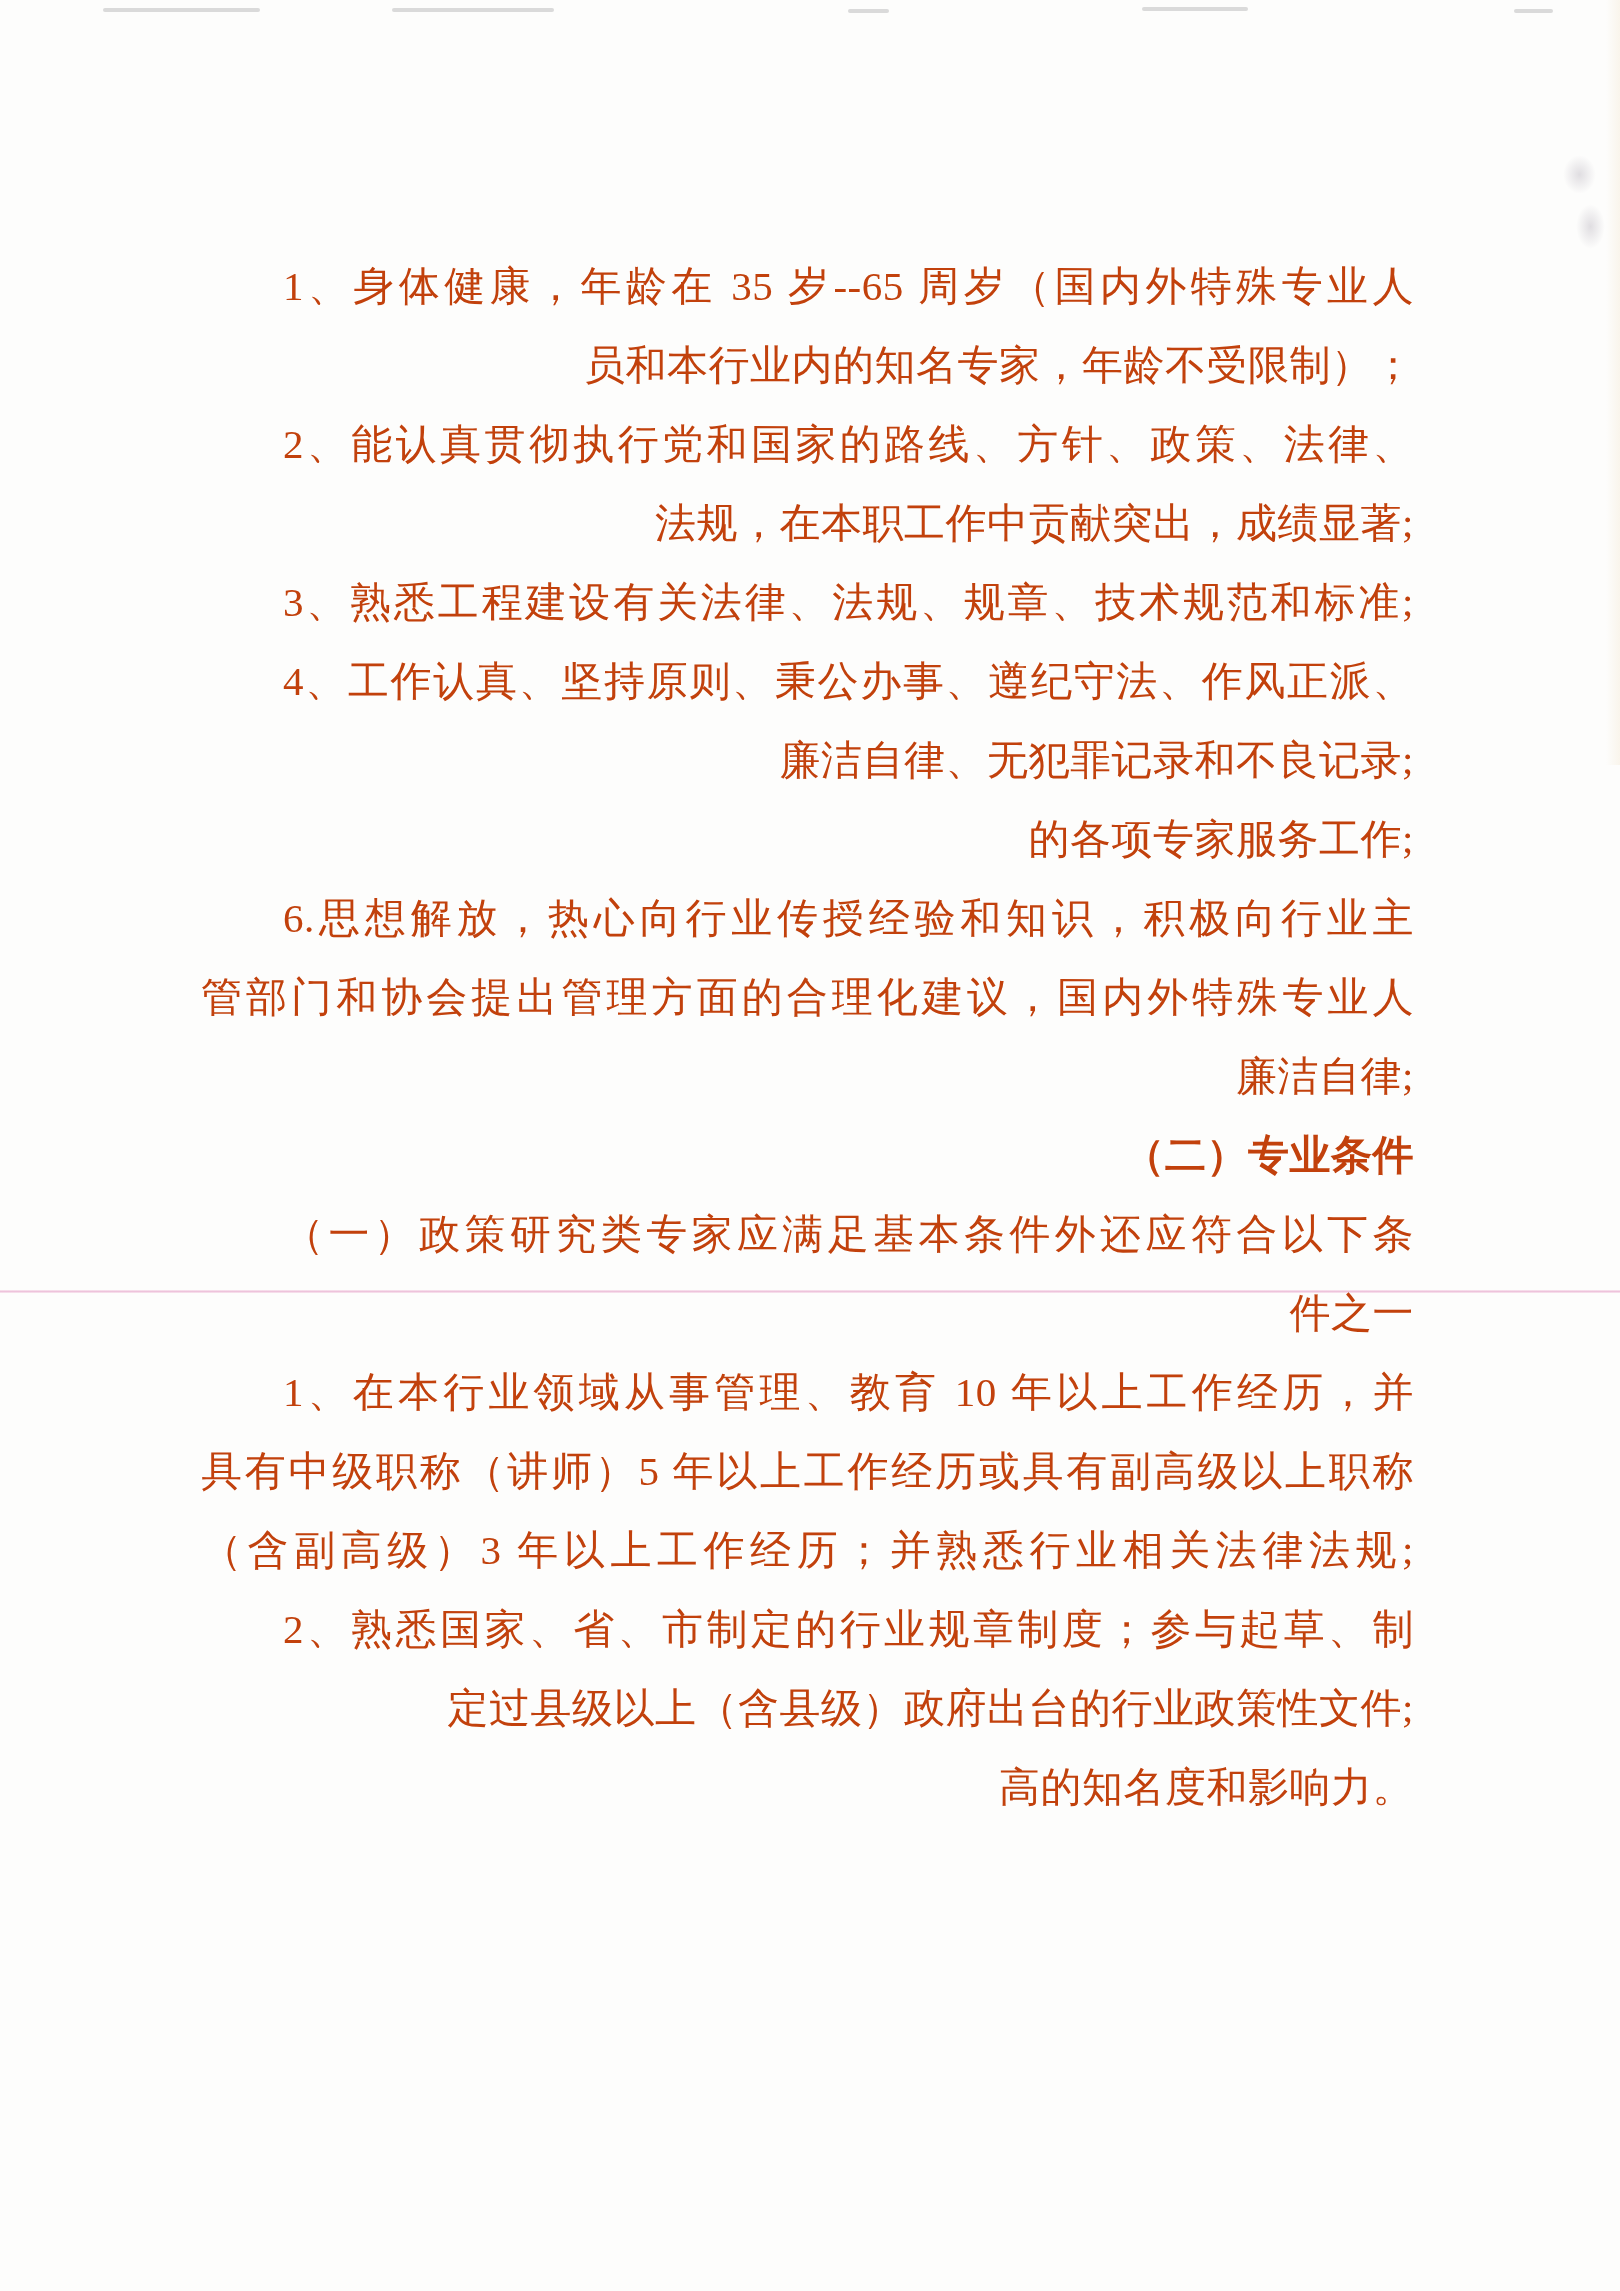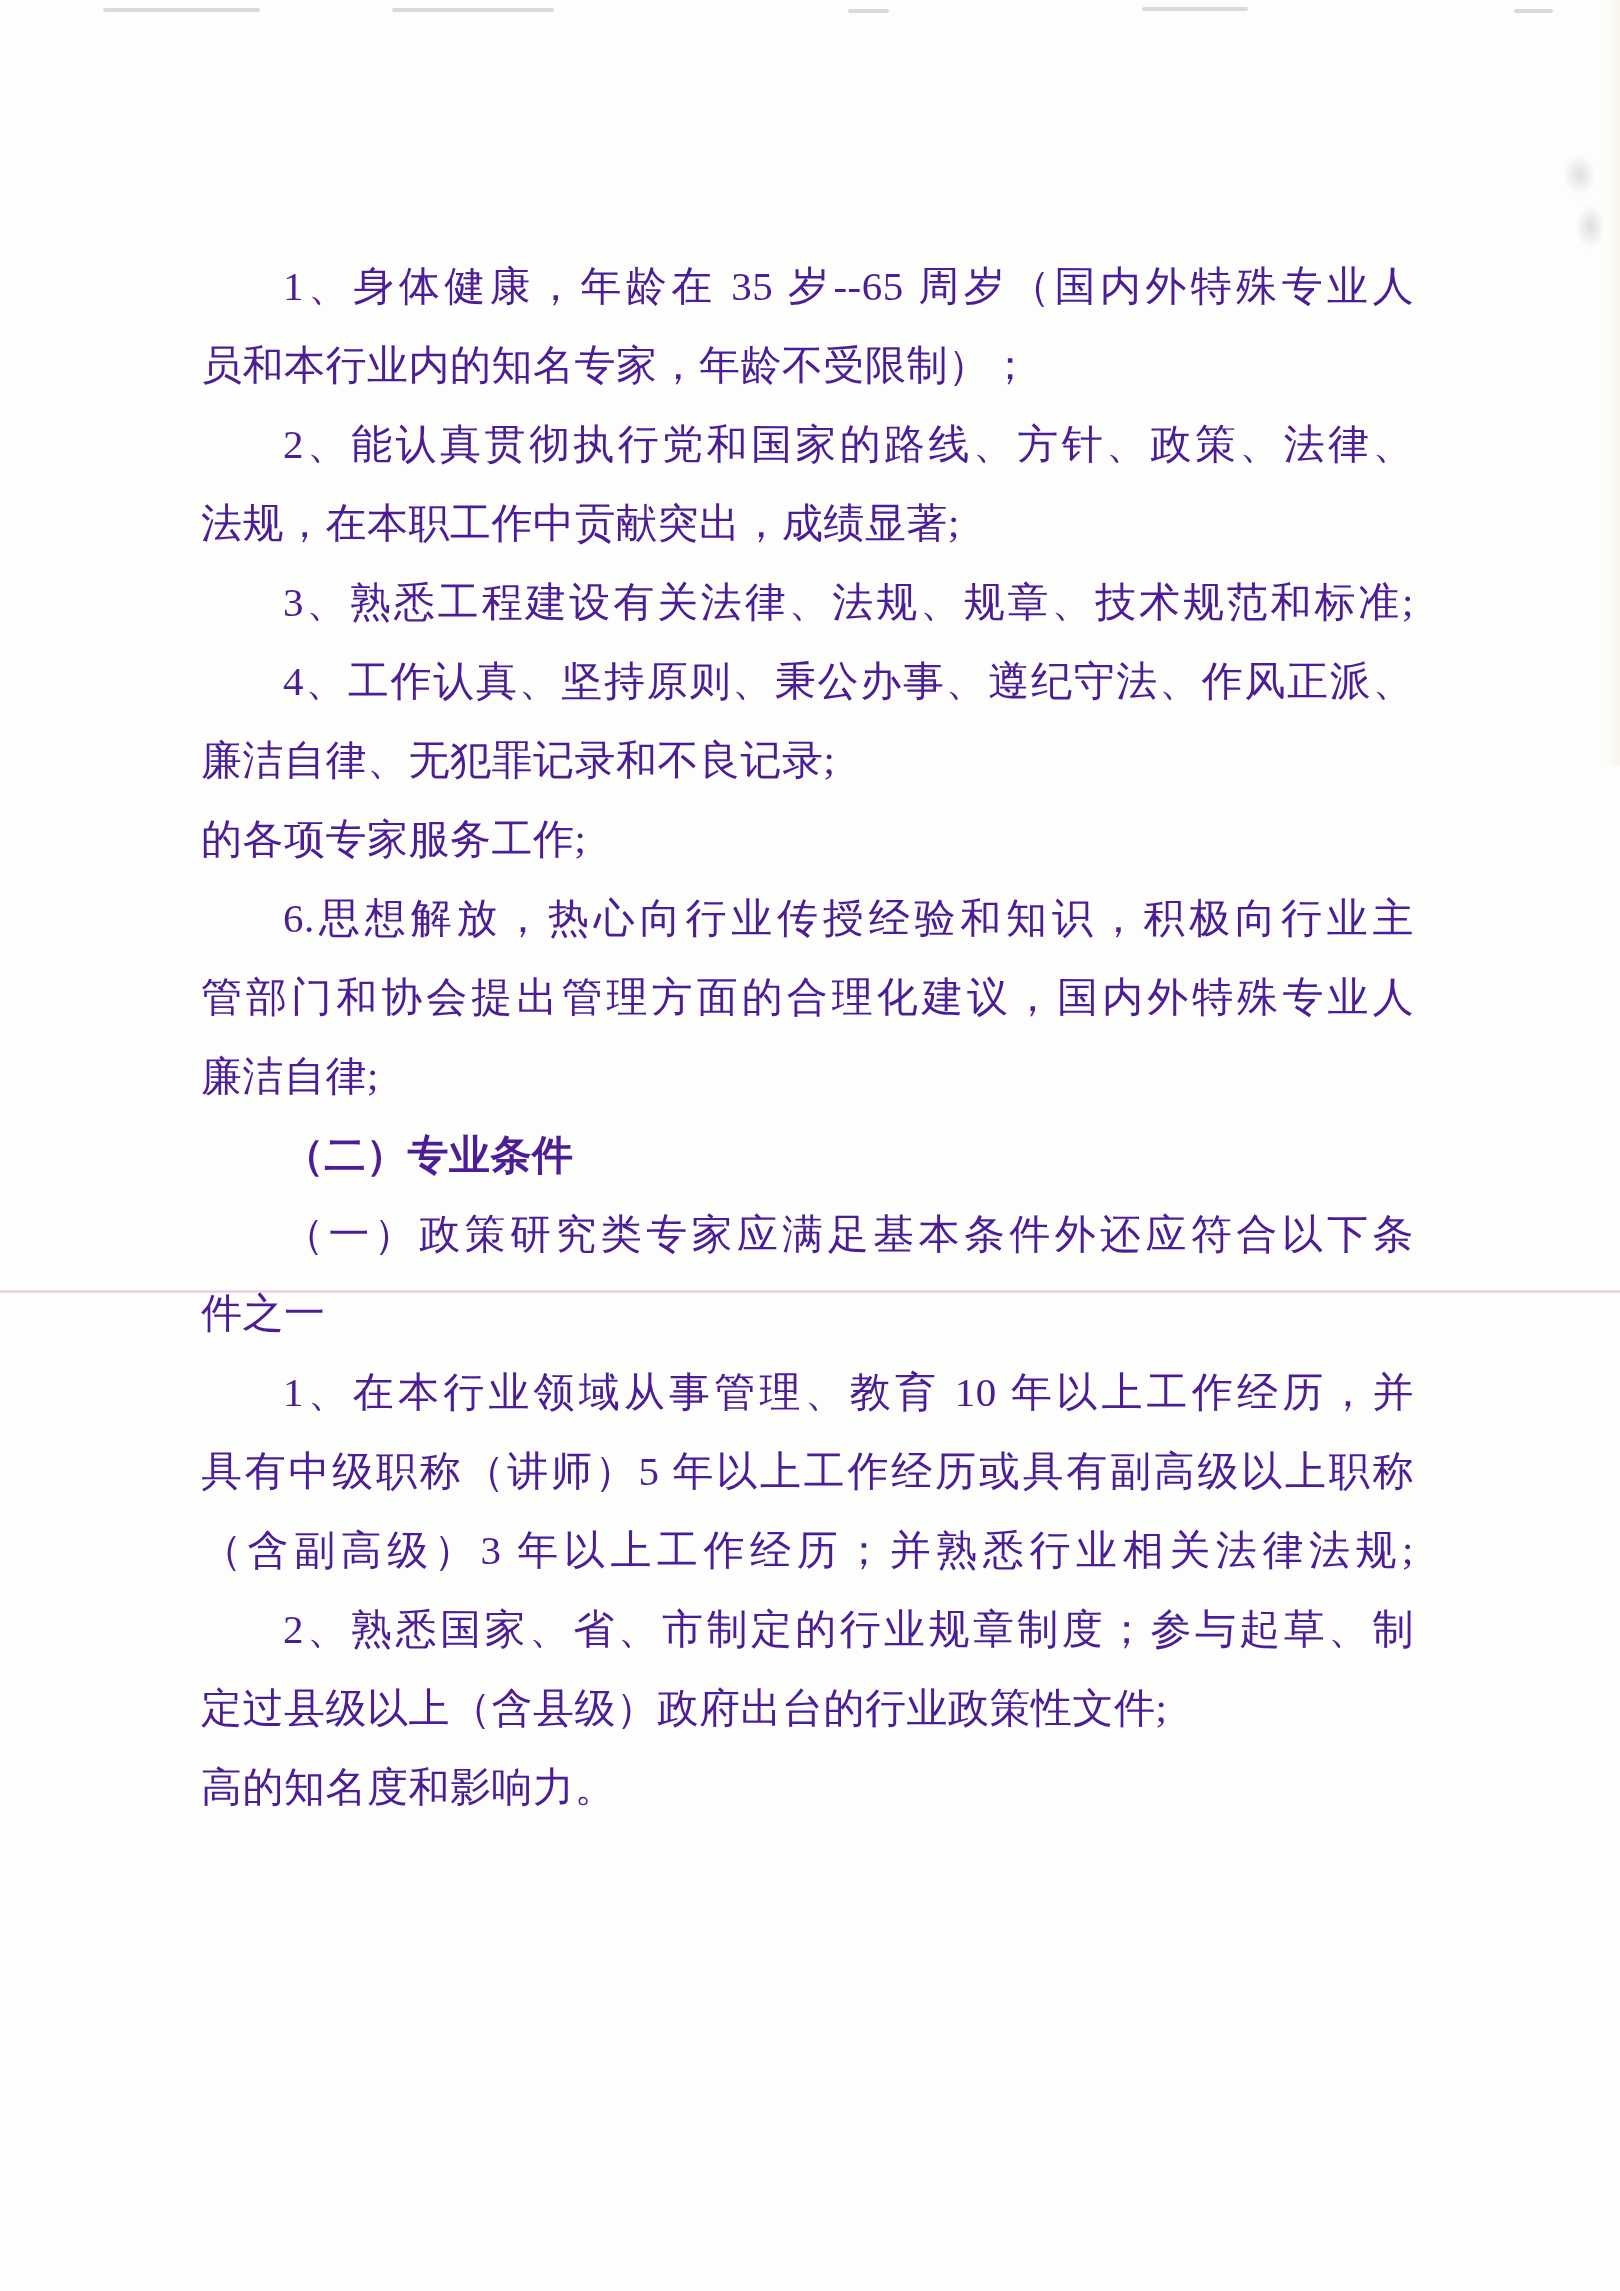--- a/index.html
+++ b/index.html
@@ -16,26 +16,27 @@
     font-family: "Liberation Serif", "DejaVu Serif", serif;
   }
   
   .body-text {
     position: absolute;
     left: 201px;
     top: 247px;
     width: 1213px;
     font-size: 41px;
     line-height: 79px;
-    color: #4c1d95;
+    color: #c2410c;
     letter-spacing: 0.5px;
   }
   .line {
     height: 79px;
     overflow: hidden;
+    text-align: right;
   }
   .line.indent  { text-indent: 82px; }
   .line.justify { text-align: justify; text-align-last: justify; }
   .line.bold    { font-weight: 700; }
 
   
   .scan-line {
     position: absolute;
     left: 0;
     top: 1290px;

